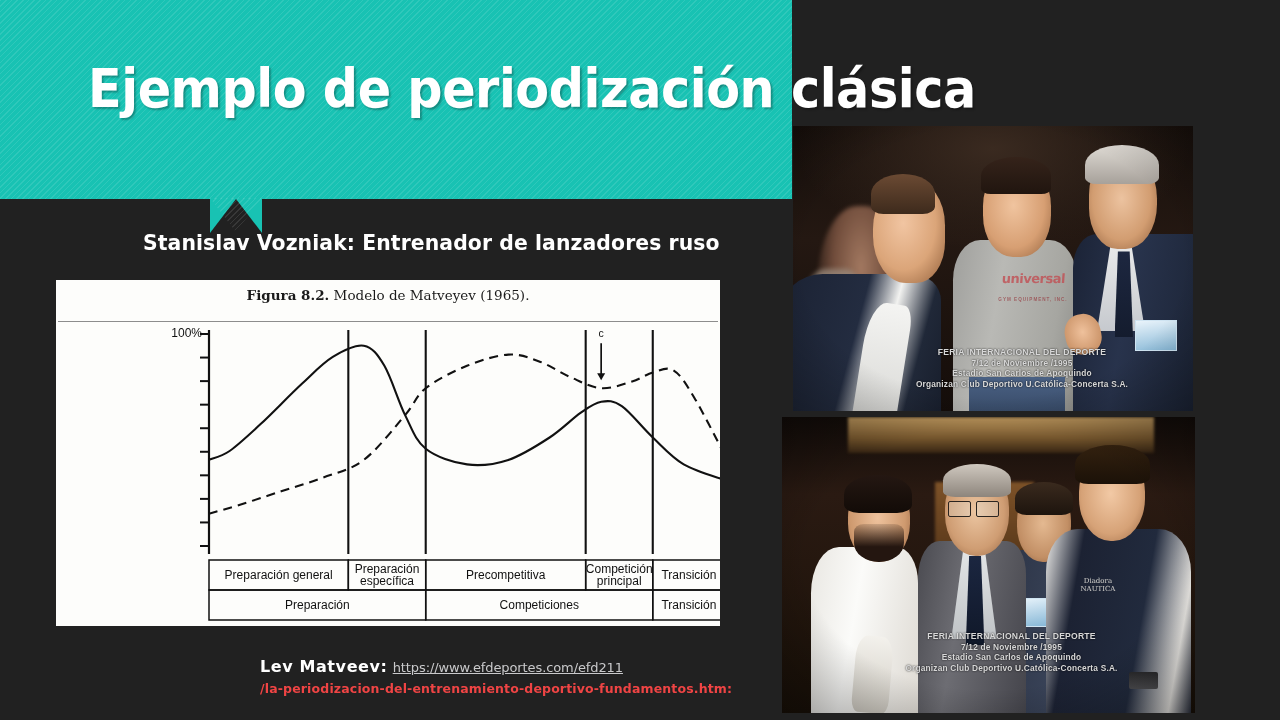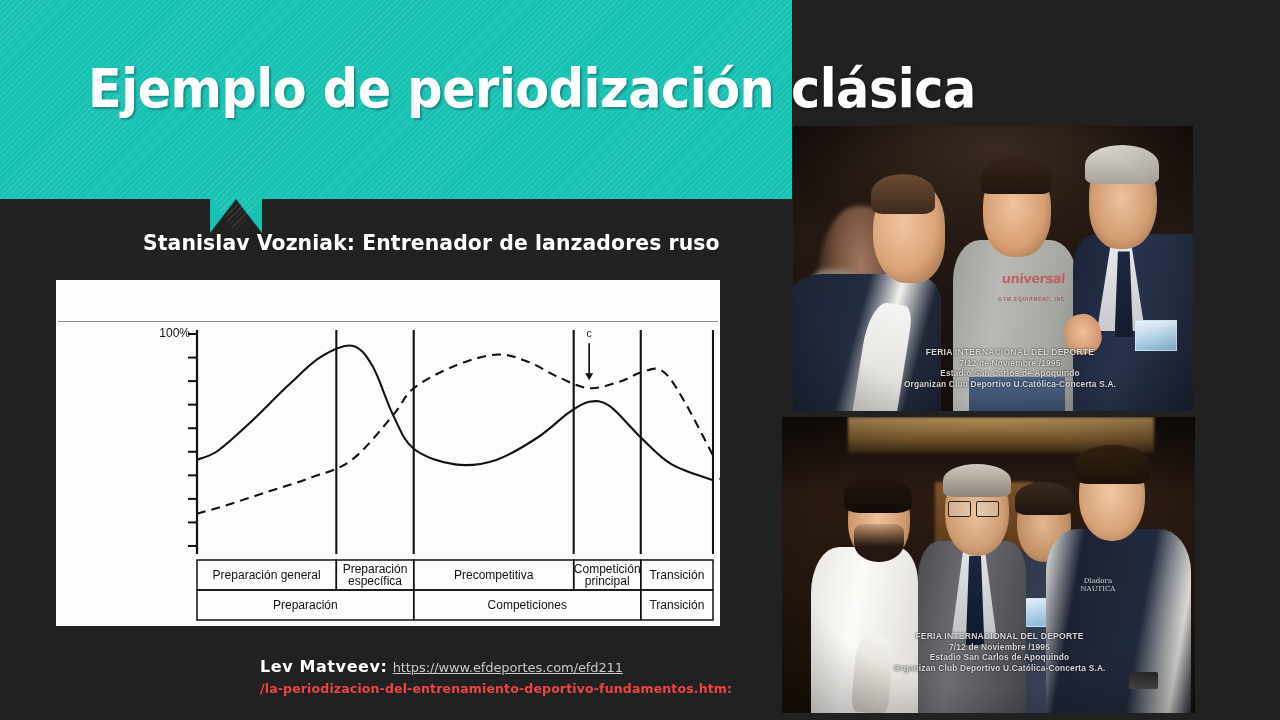--- a/index.html
+++ b/index.html
@@ -101,38 +101,38 @@
   #figure-caption .cap-bold { font-weight: bold; }
   #caption-rule {
     position: absolute;
     left: 2px; top: 41px;
     width: 660px; height: 1px;
     background: #8d8d8d;
   }
 
   #chart-area {
     position: absolute;
-    left: 4px; top: 42px;
+    left: 16px; top: 42px;
     width: 724px; height: 304px;
   }
   #chart-svg { display: block; }
 
   
   .photo {
     position: absolute;
     z-index: 4;
     overflow: hidden;
     background: #0a0706;
   }
   #photo-top   { left: 793px; top: 126px; width: 400px; height: 285px; }
   #photo-bottom{ left: 782px; top: 417px; width: 413px; height: 296px; }
 
   .photo-overlay-text {
     position: absolute;
-    left: 0;
+    left: 12px;
     width: 100%;
     text-align: center;
     font-family: "Liberation Sans", sans-serif;
     font-size: 8.3px;
     font-weight: bold;
     line-height: 10.5px;
     color: #d8d8d8;
     text-shadow: 0 0 2px rgba(0,0,0,0.9);
     letter-spacing: 0.2px;
     z-index: 9;
@@ -446,20 +446,23 @@
 </head>
 <body>
 
 <div id="header-banner"></div>
 <div id="header-pointer"></div>
 <div id="page-title">Ejemplo de periodización clásica</div>
 
 <div id="subtitle">Stanislav Vozniak: Entrenador de lanzadores ruso</div>
 
 <div id="figure-panel">
+  <div id="figure-caption">
+    <span class="cap-bold">Figura 8.2.</span><span> Modelo de Matveyev (1965).</span>
+  </div>
   <div id="caption-rule"></div>
 
   <div id="chart-area">
     <svg id="chart-svg" width="664" height="304" viewBox="0 0 664 304">
 
       <line id="y-axis" x1="137" y1="8" x2="137" y2="232" stroke="#111" stroke-width="2.2"></line>
       <g id="y-ticks" stroke="#111" stroke-width="2">
           <line x1="128" x2="137" y1="12" y2="12"></line>
           <line x1="128" x2="137" y1="35.55555555555556" y2="35.55555555555556"></line>
           <line x1="128" x2="137" y1="59.111111111111114" y2="59.111111111111114"></line>

